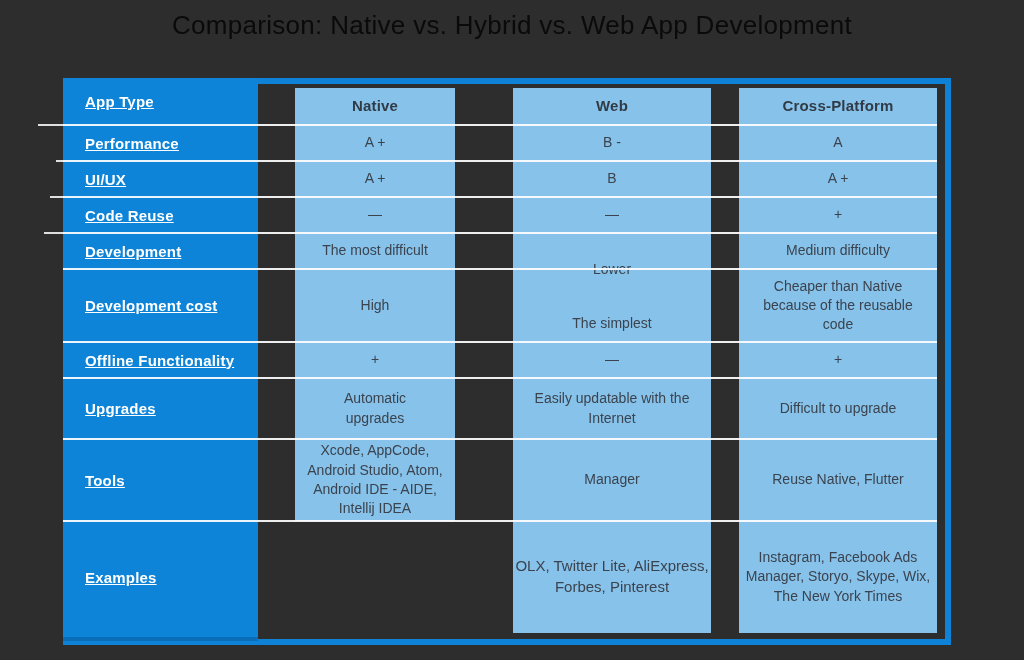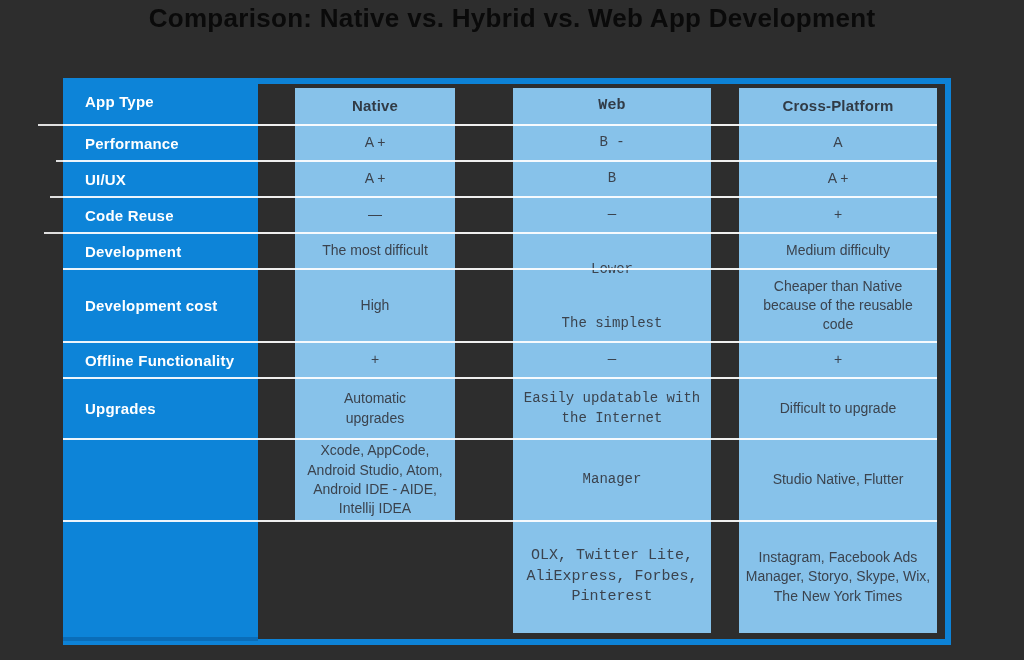--- a/index.html
+++ b/index.html
@@ -3,43 +3,43 @@
 <meta charset="utf-8">
 <style>
   html,body{margin:0;padding:0;}
   body{
     width:1024px;height:660px;position:relative;overflow:hidden;
     background:#2d2d2d;
     font-family:"Liberation Sans", sans-serif;
   }
   .title{
     position:absolute;top:2px;left:0;right:0;
-    text-align:center;font-size:26px;font-weight:bold;
-    letter-spacing:.3px;color:#0a0a0a;margin:1px;
+    text-align:center;font-size:26px;font-weight:normal;
+    letter-spacing:.3px;color:#0a0a0a;margin:8px;
   }
   .frame{
     position:absolute;left:63px;top:78px;width:888px;height:567px;
     border:6px solid #0d82d6;box-sizing:border-box;
   }
   .leftcol{
     position:absolute;left:63px;top:78px;width:195px;height:563px;
     background:#0d84d8;box-sizing:border-box;
     border-bottom:4px solid #0a6db8;
     display:flex;flex-direction:column;
   }
   .lr{
     display:flex;align-items:center;flex:0 0 auto;
     padding-left:22px;box-sizing:border-box;
-    color:#ffffff;font-size:15px;font-weight:bold;letter-spacing:.2px;
+    color:#ffffff;font-size:15px;font-weight:bold;letter-spacing:.2px;text-decoration:underline;
   }
   .h47{height:47px}.h36{height:36px}.h73{height:73px}
   .h61{height:61px}.h82{height:82px}.h112{height:112px}.h37{height:37px}
   .datacol{position:absolute;top:88px;display:flex;flex-direction:column;}
   .col-native{left:287px;width:160px;padding-left:8px;}
-  .col-web{left:513px;width:198px;font-family:Liberation Mono, monospace;}
+  .col-web{left:513px;width:198px;}
   .col-cp{left:739px;width:198px;border-radius:28px;}
   .cell{
     background:#87c2ea;flex:0 0 auto;box-sizing:border-box;
     display:flex;align-items:center;justify-content:center;
     text-align:center;color:#3b434e;font-size:14px;line-height:1.38;
   }
   .cell.head{font-weight:bold;color:#313b46;font-size:15px;letter-spacing:.2px;}
   .ct{display:inline-block;}
   .mw105{max-width:105px}.mw150{max-width:150px}.mw155{max-width:155px}
   .mw185{max-width:185px}.fs13{font-size:15px}
@@ -64,20 +64,22 @@
 
 <div class="leftcol">
   <div class="lr h47">App Type</div>
   <div class="lr h36">Performance</div>
   <div class="lr h36">UI/UX</div>
   <div class="lr h36">Code Reuse</div>
   <div class="lr h36">Development</div>
   <div class="lr h73">Development cost</div>
   <div class="lr h36">Offline Functionality</div>
   <div class="lr h61">Upgrades</div>
+  <div class="lr h82">Tools</div>
+  <div class="lr h112">Examples</div>
 </div>
 
 <div class="datacol col-native">
   <div class="cell head h37">Native</div>
   <div class="cell h36">
       <span class="ct">A +</span>
     </div>
   <div class="cell h36">
       <span class="ct">A +</span>
     </div>
@@ -149,21 +151,21 @@
   <div class="cell h73">
       <span class="ct mw150">Cheaper than Native because of the reusable code</span>
     </div>
   <div class="cell h36">
       <span class="ct">+</span>
     </div>
   <div class="cell h61">
       <span class="ct">Difficult to upgrade</span>
     </div>
   <div class="cell h82">
-      <span class="ct">Studio Native, Flutter</span>
+      <span class="ct">Reuse Native, Flutter</span>
     </div>
   <div class="cell h112">
       <span class="ct mw185">Instagram, Facebook Ads Manager, Storyo, Skype, Wix, The New York Times</span>
     </div>
 </div>
 
 <div class="hl hl1"></div>
 <div class="hl hl2"></div>
 <div class="hl hl3"></div>
 <div class="hl hl4"></div>

